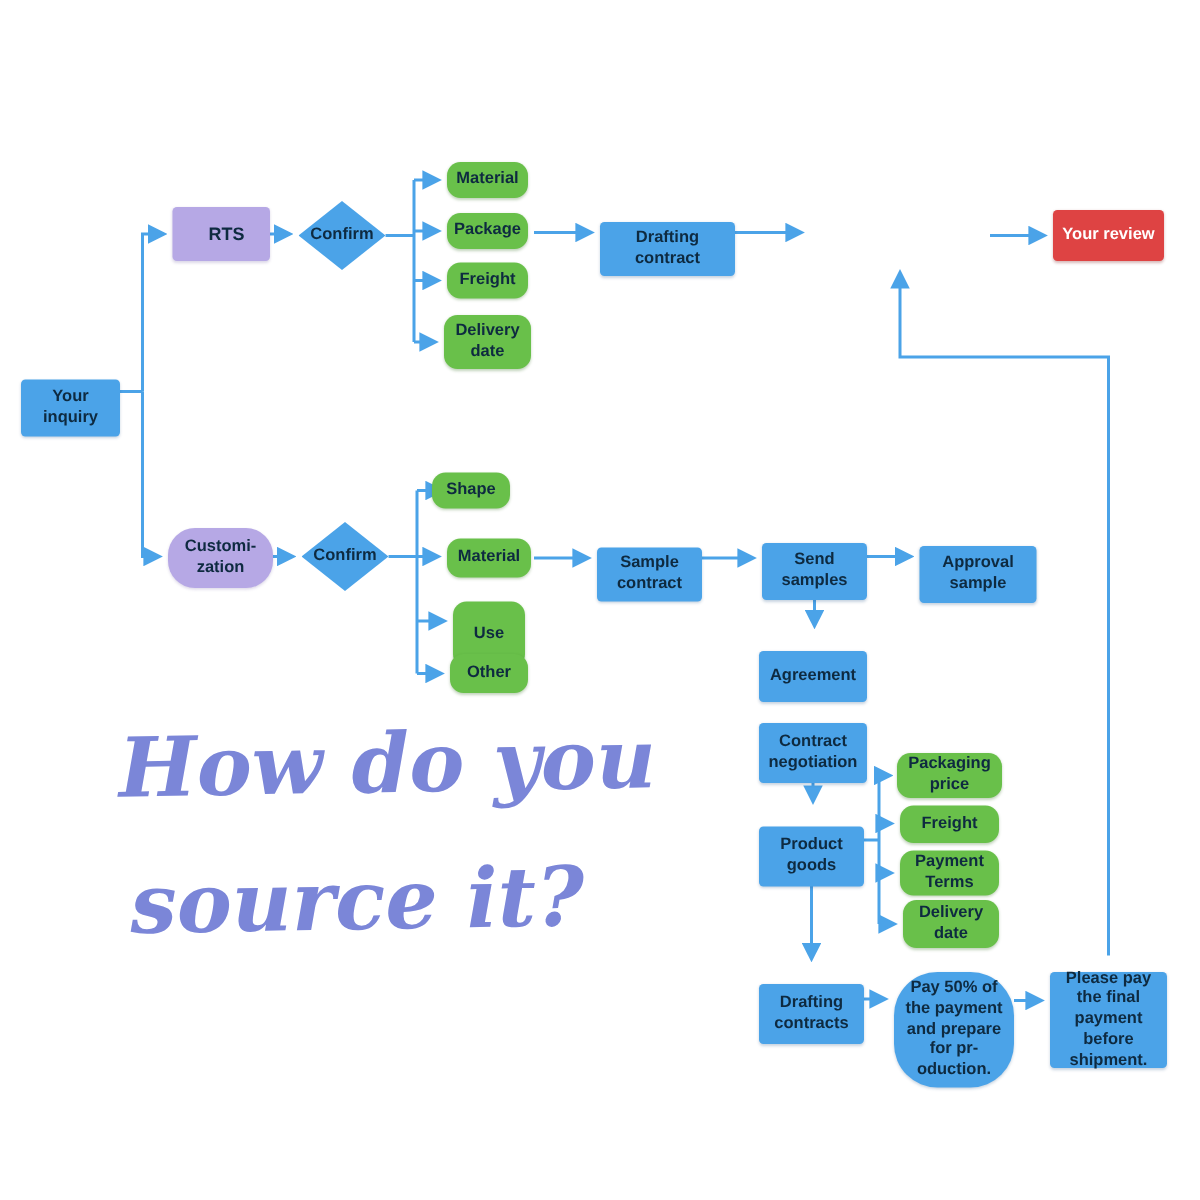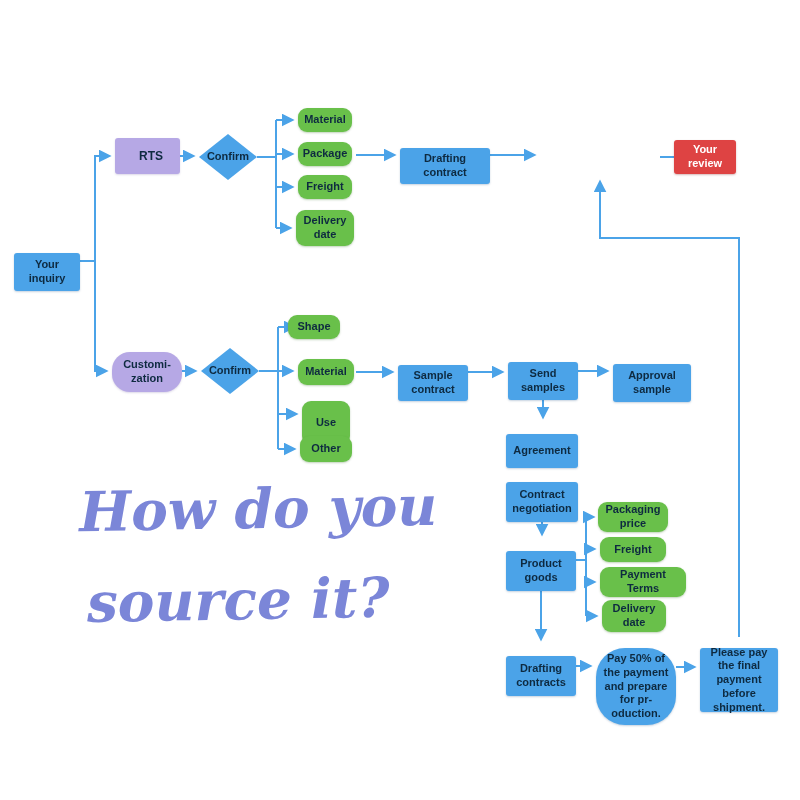--- a/index.html
+++ b/index.html
@@ -82,41 +82,41 @@
 
   <div class="node purple big" style="left:115px;top:138px;width:65px;height:36px;padding-left:11px;">RTS</div>
   <div class="node diamond" style="left:199px;top:134px;width:58px;height:46px;">Confirm</div>
 
   <div class="node green" style="left:298px;top:108px;width:54px;height:24px;">Material</div>
   <div class="node green" style="left:298px;top:142px;width:54px;height:24px;">Package</div>
   <div class="node green" style="left:298px;top:175px;width:54px;height:24px;">Freight</div>
   <div class="node green" style="left:296px;top:210px;width:58px;height:36px;">Delivery date</div>
 
   <div class="node blue" style="left:400px;top:137px;width:90px;height:36px;">Drafting contract</div>
-  <div class="node red" style="left:674px;top:140px;width:62px;height:34px;">Your review</div>
+  <div class="node red" style="left:702px;top:140px;width:74px;height:34px;">Your review</div>
 
   <div class="node purple" style="left:112px;top:352px;width:70px;height:40px;border-radius:18px;">Customi-zation</div>
   <div class="node diamond" style="left:201px;top:348px;width:58px;height:46px;">Confirm</div>
 
   <div class="node green" style="left:288px;top:315px;width:52px;height:24px;">Shape</div>
   <div class="node green" style="left:298px;top:359px;width:56px;height:26px;">Material</div>
   <div class="node green" style="left:302px;top:401px;width:48px;height:44px;">Use</div>
   <div class="node green" style="left:300px;top:436px;width:52px;height:26px;">Other</div>
 
   <div class="node blue" style="left:398px;top:354px;width:70px;height:36px;">Sample contract</div>
   <div class="node blue" style="left:613px;top:353px;width:78px;height:38px;">Approval sample</div>
   <div class="node blue" style="left:508px;top:351px;width:70px;height:38px;">Send samples</div>
 
   <div class="node blue" style="left:506px;top:423px;width:72px;height:34px;">Agreement</div>
   <div class="node blue" style="left:506px;top:471px;width:72px;height:40px;">Contract negotiation</div>
   <div class="node blue" style="left:506px;top:540px;width:70px;height:40px;">Product goods</div>
 
   <div class="node green" style="left:598px;top:502px;width:70px;height:30px;">Packaging price</div>
   <div class="node green" style="left:600px;top:537px;width:66px;height:25px;">Freight</div>
-  <div class="node green" style="left:600px;top:567px;width:86px;height:30px;">Payment Terms</div>
+  <div class="node green" style="left:600px;top:567px;width:66px;height:30px;">Payment Terms</div>
   <div class="node green" style="left:602px;top:600px;width:64px;height:32px;">Delivery date</div>
 
   <div class="node blue" style="left:506px;top:645px;width:70px;height:40px;">Drafting contracts</div>
   <div class="node blue" style="left:596px;top:637px;width:80px;height:77px;border-radius:29px;">Pay 50% of the payment and prepare for pr-oduction.</div>
   <div class="node blue" style="left:700px;top:637px;width:78px;height:64px;">Please pay the final payment before shipment.</div>
 
   <div class="caption">
     <span>How do you</span>
     <span>source it?</span>
   </div>

